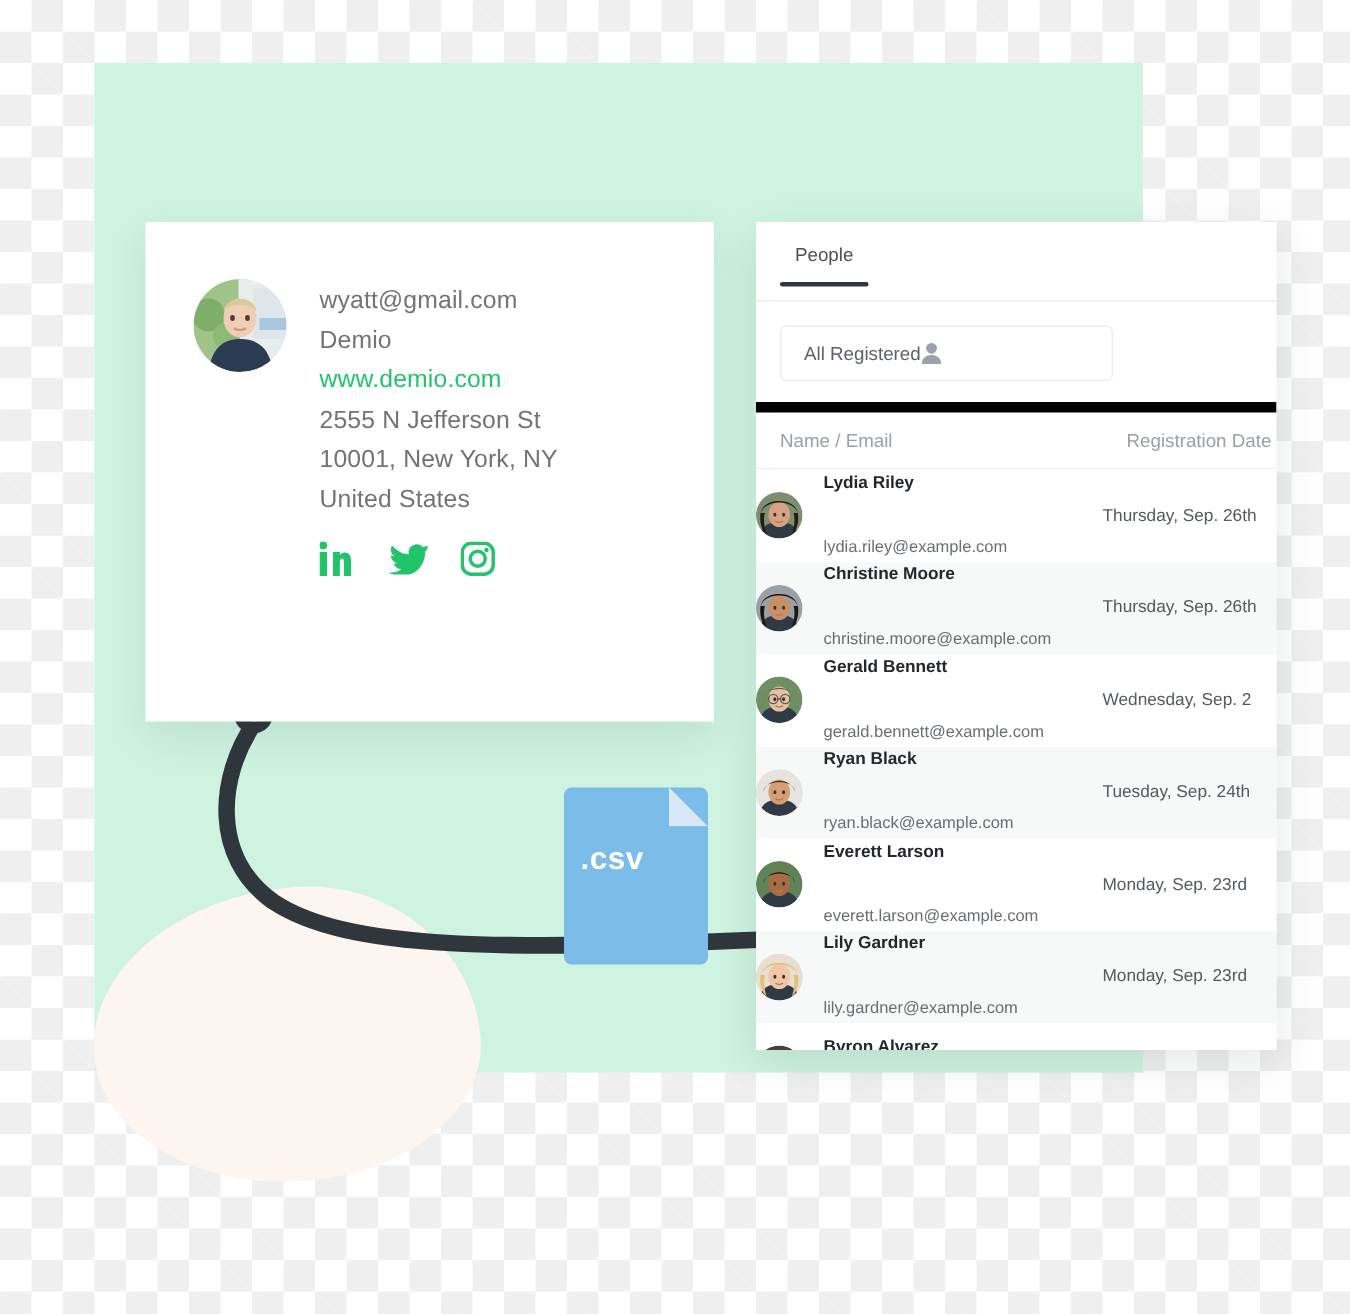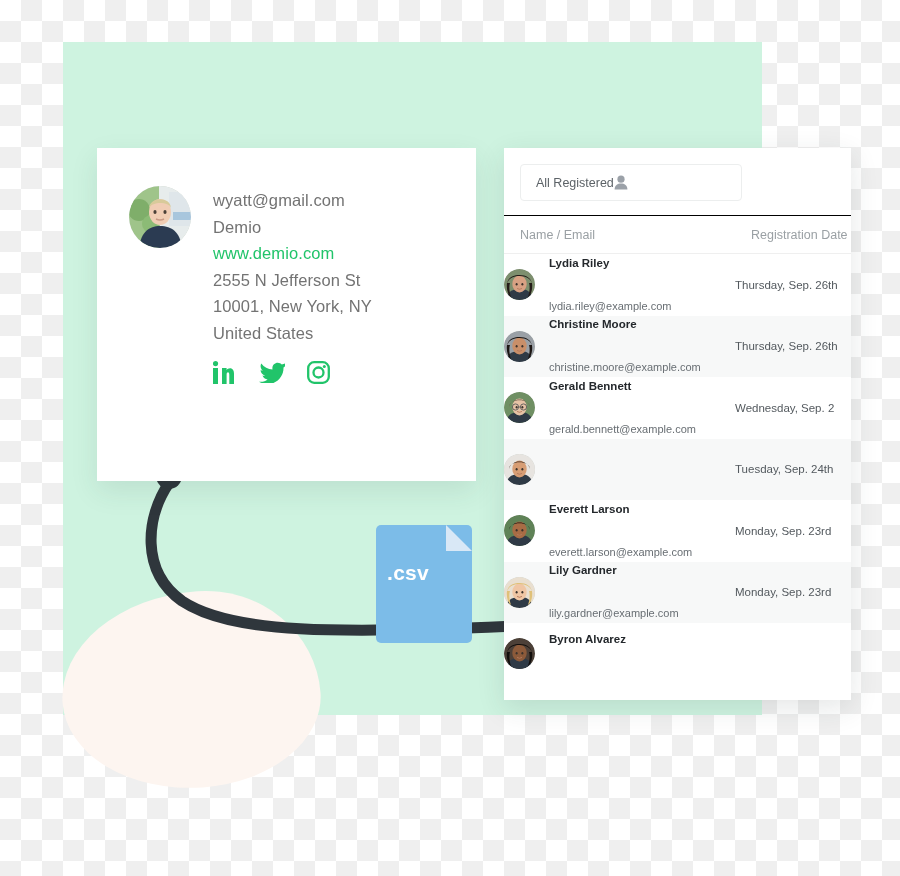--- a/index.html
+++ b/index.html
@@ -90,21 +90,21 @@
   .filter-box{
     width:222px;height:37px;border:1px solid #eceeee;border-radius:4px;
     display:flex;align-items:center;justify-content:flex-start;
     padding:0 14px 0 15px;box-sizing:border-box;
   }
   .filter-box .ftext{font-size:12.5px;color:#5c6267;}
   .filter-box svg{display:block;}
 
   .col-head{
     display:flex;align-items:center;height:37px;
-    border-top:1px solid #000000;border-bottom:1px solid #efefef;
+    border-top:7px solid #000000;border-bottom:1px solid #efefef;
   }
   .col-head .ch1{flex:0 0 231px;padding-left:16px;font-size:12.5px;color:#9aa0a4;}
   .col-head .ch2{font-size:12.5px;color:#9aa0a4;white-space:nowrap;}
 
   .row{
     display:flex;align-items:center;height:61.5px;background:#ffffff;
   }
   .row.alt{background:#f7f8f8;}
   .row .cell-person{flex:0 0 231px;display:flex;align-items:center;padding-left:0;}
   .row .ravatar{
@@ -197,20 +197,26 @@
   </div>
 
   <div class="csv-file">
     <div class="sheet"></div>
     <div class="fold"></div>
     <div class="label">.csv</div>
   </div>
 
   <div class="people-panel">
 
+    <div class="tabs">
+      <div class="tab">
+        <span>People</span>
+        <span class="underline"></span>
+      </div>
+    </div>
 
     <div class="filter-zone">
       <div class="filter-box">
         <span class="ftext">All Registered</span>
         <svg width="14" height="15" viewBox="0 0 14 15">
           <circle cx="7" cy="4.2" r="3.6" fill="#9ba1a8"></circle>
           <path d="M0.6 14.6 C0.6 10.4 3.6 8.6 7 8.6 C10.4 8.6 13.4 10.4 13.4 14.6 Z" fill="#9ba1a8"></path>
         </svg>
       </div>
     </div>
@@ -305,20 +311,24 @@
       <path d="M2 31 C3 23 8 20 15.5 20 C23 20 28 23 29 31 Z" fill="#2f3a46"></path>
       <ellipse cx="15.5" cy="15" rx="7.2" ry="8.4" fill="#d79d74"></ellipse>
       <path d="M5 15 C5 6 26 6 26 15 C25 10 20 7.5 15.5 7.5 C11 7.5 6 10 5 15 Z" fill="#3a2a20"></path>
       <ellipse cx="12.6" cy="15.2" rx="1" ry="1.3" fill="#3b322c"></ellipse>
       <ellipse cx="18.4" cy="15.2" rx="1" ry="1.3" fill="#3b322c"></ellipse>
       <path d="M13 19.4 Q15.5 21.2 18 19.4" stroke="#b5795c" stroke-width="0.9" fill="none"></path>
 
     </g>
               </svg>
             </div>
+            <div>
+              <div class="rname">Ryan Black</div>
+              <div class="remail">ryan.black@example.com</div>
+            </div>
           </div>
           <div class="cell-date">Tuesday, Sep. 24th</div>
         </div>
         <div class="row">
           <div class="cell-person">
             <div class="ravatar">
               <svg viewBox="0 0 31 31">
                 <g clip-path="url(#rClip)">
       <rect width="31" height="31" fill="#5f8257"></rect>
       <path d="M2 31 C3 23 8 20 15.5 20 C23 20 28 23 29 31 Z" fill="#2f3a46"></path>

